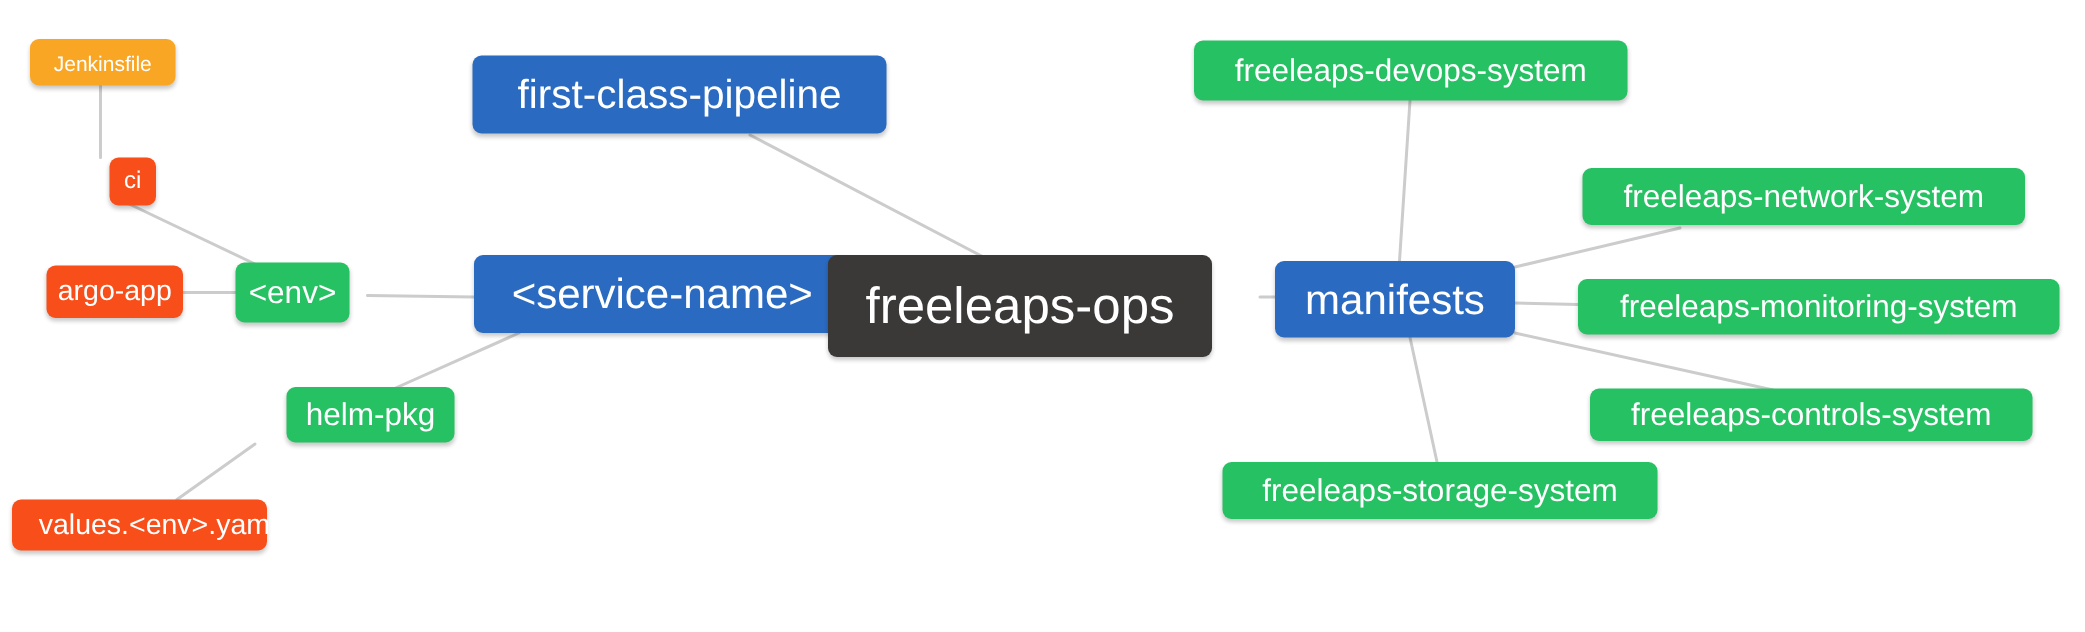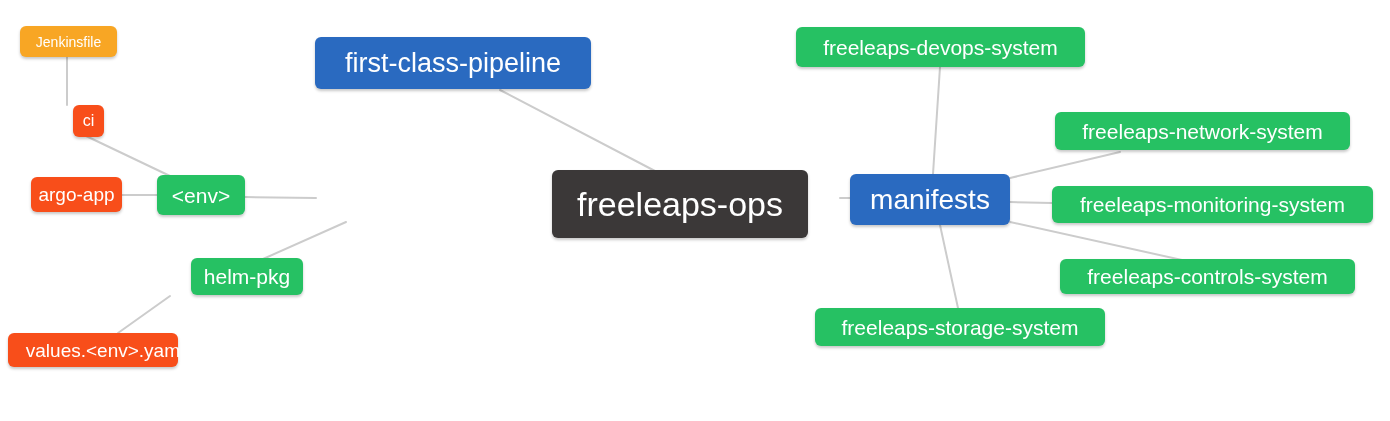--- a/index.html
+++ b/index.html
@@ -60,24 +60,25 @@
       <line x1="933" y1="174" x2="940" y2="67" stroke="#cccccc"></line>
       <line x1="1010" y1="178" x2="1120" y2="152" stroke="#cccccc"></line>
       <line x1="1010" y1="202" x2="1052" y2="203" stroke="#cccccc"></line>
       <line x1="1010" y1="222" x2="1182" y2="260" stroke="#cccccc"></line>
       <line x1="940" y1="225" x2="958" y2="308" stroke="#cccccc"></line>
     </svg>
 
 <div class="node" style="left: 20px; top: 26px; width: 97px; height: 31px; background: rgb(248, 166, 36); font-size: 14px; color: rgb(255, 255, 255);">Jenkinsfile</div>
     <div class="node" style="left: 53px; top: 105px; width: 31px; height: 32px; background: rgb(248, 78, 26); font-size: 16px; color: rgb(255, 255, 255); margin-left: 20px;">ci</div>
     <div class="node" style="left: 31px; top: 177px; width: 91px; height: 35px; background: rgb(248, 78, 26); font-size: 19px; color: rgb(255, 255, 255);">argo-app</div>
-    <div class="node" style="left: 157px; top: 175px; width: 88px; height: 40px; background: rgb(38, 193, 99); font-size: 21px; color: rgb(255, 255, 255);">&lt;env&gt;</div>
+    <div class="node" style="left: 157px; top: 175px; width: 76px; height: 40px; background: rgb(38, 193, 99); font-size: 21px; color: rgb(255, 255, 255);">&lt;env&gt;</div>
     <div class="node" style="left: 147px; top: 258px; width: 112px; height: 37px; background: rgb(38, 193, 99); font-size: 21px; color: rgb(255, 255, 255); margin-left: 44px;">helm-pkg</div>
     <div class="node" style="left: 8px; top: 333px; width: 170px; height: 34px; background: rgb(248, 78, 26); font-size: 19px; color: rgb(255, 255, 255); padding-left: 28px;">values.&lt;env&gt;.yaml</div>
     <div class="node" style="left: 315px; top: 37px; width: 276px; height: 52px; background: rgb(42, 106, 192); font-size: 27px; color: rgb(255, 255, 255);">first-class-pipeline</div>
+    <div class="node" style="left: 316px; top: 170px; width: 251px; height: 52px; background: rgb(42, 106, 192); font-size: 28px; color: rgb(255, 255, 255);">&lt;service-name&gt;</div>
     <div class="node" style="left: 552px; top: 170px; width: 256px; height: 68px; background: rgb(59, 56, 56); font-size: 34px; color: rgb(255, 255, 255);">freeleaps-ops</div>
     <div class="node" style="left: 850px; top: 174px; width: 160px; height: 51px; background: rgb(42, 106, 192); font-size: 28px; color: rgb(255, 255, 255);">manifests</div>
     <div class="node" style="left: 796px; top: 27px; width: 289px; height: 40px; background: rgb(38, 193, 99); font-size: 21px; color: rgb(255, 255, 255);">freeleaps-devops-system</div>
     <div class="node" style="left: 1055px; top: 112px; width: 295px; height: 38px; background: rgb(38, 193, 99); font-size: 21px; color: rgb(255, 255, 255);">freeleaps-network-system</div>
     <div class="node" style="left: 1052px; top: 186px; width: 321px; height: 37px; background: rgb(38, 193, 99); font-size: 21px; color: rgb(255, 255, 255);">freeleaps-monitoring-system</div>
     <div class="node" style="left: 1060px; top: 259px; width: 295px; height: 35px; background: rgb(38, 193, 99); font-size: 21px; color: rgb(255, 255, 255);">freeleaps-controls-system</div>
     <div class="node" style="left: 815px; top: 308px; width: 290px; height: 38px; background: rgb(38, 193, 99); font-size: 21px; color: rgb(255, 255, 255);">freeleaps-storage-system</div>
   </div>
 
 </body></html>

